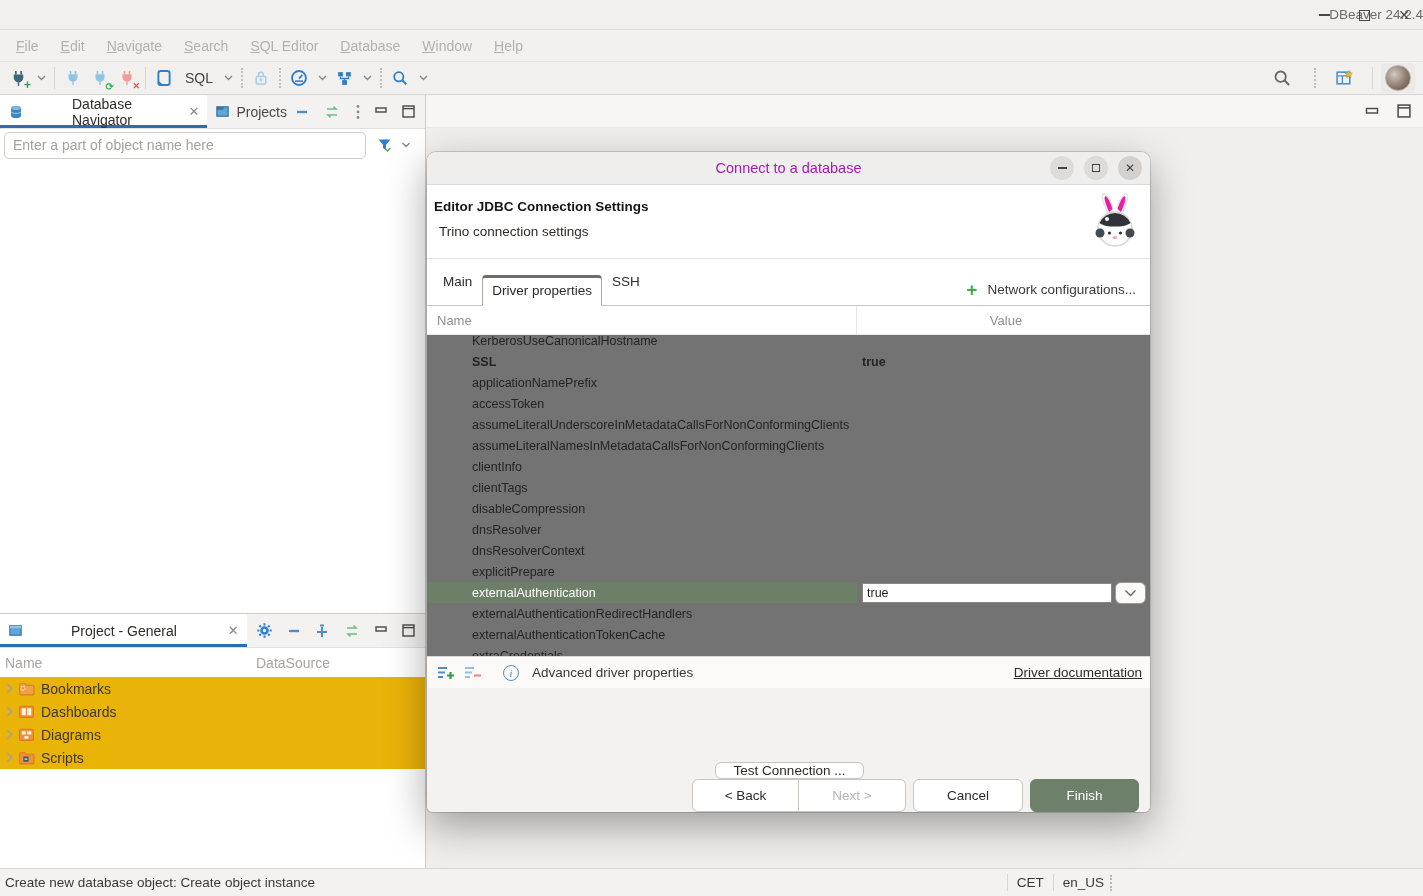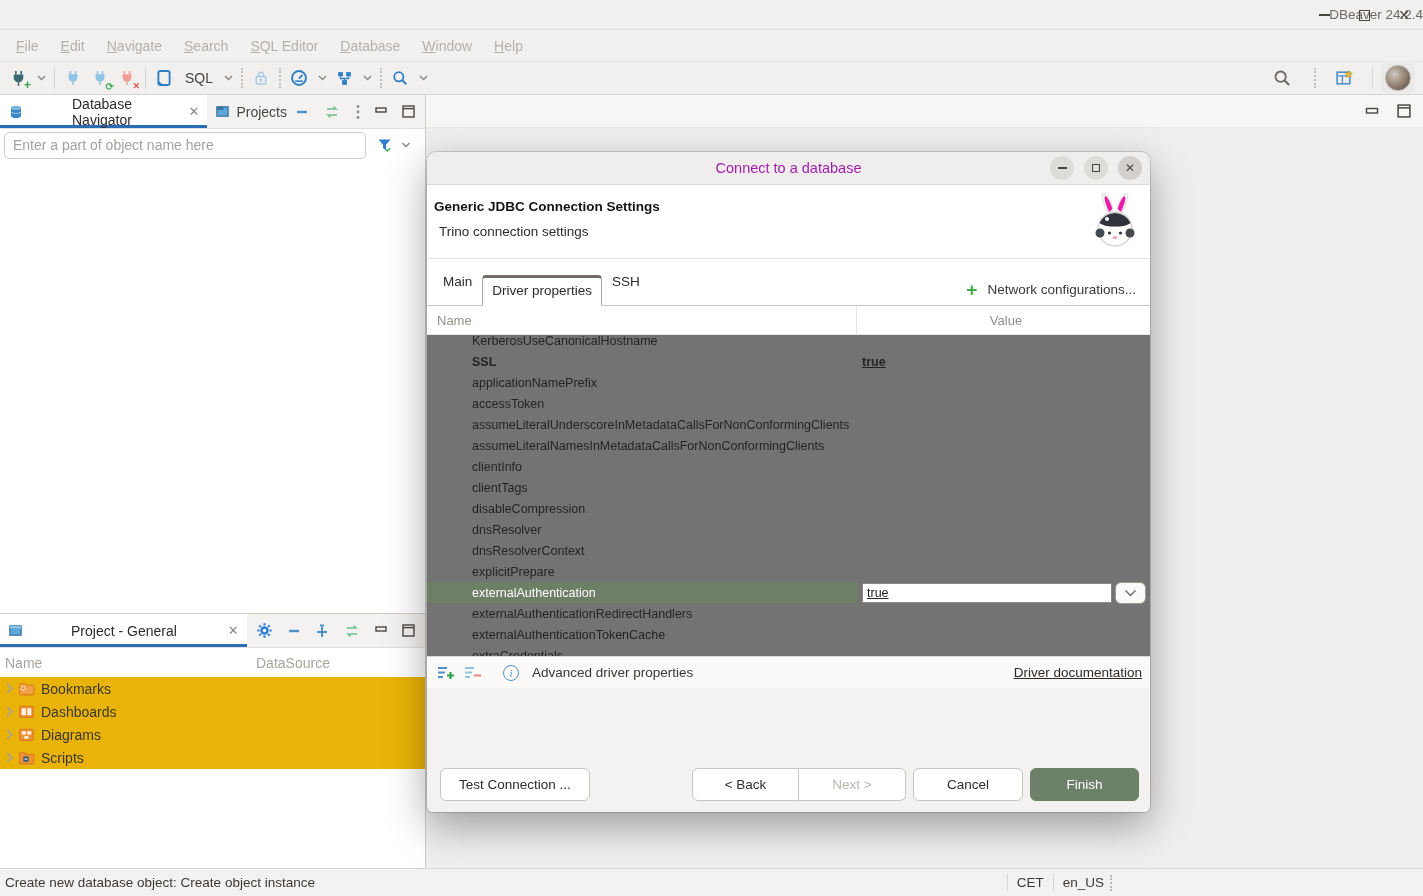--- a/index.html
+++ b/index.html
@@ -91,33 +91,33 @@
   .netconf .nlabel { font-size:13.5px; color:#3b3835; }
 
   .ptable-head { background:#fff; height:29px; display:flex; align-items:center; color:#938f8b; font-size:13px; border-bottom:1px solid #eae7e4; }
   .ptable-head .hc1 { width:430px; padding-left:10px; border-right:1px solid #e8e5e2; height:100%; display:flex; align-items:center; }
   .ptable-head .hc2 { flex:1; padding-left:5px;text-align:center; }
 
   .prows { background:#737373; height:321px; overflow:hidden; }
   .prows-inner { margin-top:-5px; }
   .prow { height:21px; display:flex; align-items:center; font-size:12.5px; color:#262422; }
   .pname { width:430px; padding-left:45px; white-space:nowrap; overflow:hidden; }
-  .pval { flex:1; padding-left:5px; display:flex; align-items:center; font-size:12.5px;text-decoration:underline; }
+  .pval { flex:1; padding-left:5px; display:flex; align-items:center; font-size:12.5px; }
   .prow.r-bold .pname, .prow.r-bold .pval { font-weight:bold; }
   .prow.r-selected .pname { background:#6e7f68; color:#ffffff; height:21px; display:flex; align-items:center; }
   .pedit { width:250px; height:20px; border:1px solid #8a8782; padding:0 4px; font-size:12.5px; font-family:"Liberation Sans",sans-serif; color:#1d1b19; outline:none; }
   .pcombo { width:31px; height:22px; margin-left:3px; border:1px solid #9b9793; border-radius:6px; background:#fbfaf9; display:flex; align-items:center; justify-content:center; }
 
   .ptoolbar { background:#fbfaf9; border-top:1px solid #dbd8d5; height:32px; display:flex; align-items:center; padding:0 8px 0 10px; gap:9px; }
   .ptoolbar .info-txt { font-size:13.5px; color:#3b3835; margin-left:4px; }
   .info-circ { width:16px; height:16px; border-radius:50%; border:1.4px solid #4d94cf; color:#4d94cf; font-size:11px; display:flex; align-items:center; justify-content:center; font-family:"Liberation Serif",serif; font-style:italic; margin-left:12px; }
   .doclink { margin-left:auto; font-size:13.5px; color:#2e2b28; text-decoration:underline; }
 
   .dlg-spacer { flex:1; background:#f4f2f0; }
-  .dlg-buttons { height:50px; display:flex; align-items:center; padding:0 11px 6px 13px; background:#f4f2f0; border-radius:0 0 6px 6px; }
+  .dlg-buttons { height:50px; display:flex; align-items:center; padding:0 11px 6px 13px; background:#f4f2f0; border-radius:0 0 6px 6px;flex-direction:column; }
   .btn { height:33px; border-radius:6px; border:1px solid #c9c6c2; background:#ffffff; font-size:13.5px; color:#2e2b28; padding:0 18px; font-family:"Liberation Sans",sans-serif; }
   .btn.test { min-width:128px; }
   .btn-group { margin-left:auto; display:flex; align-items:center; }
   .btn.back { min-width:107px; border-radius:6px 0 0 6px; }
   .btn.next { min-width:107px; border-radius:0 6px 6px 0; border-left:none; color:#b9b5b1; }
   .btn.cancel { min-width:110px; margin-left:7px; }
   .btn.finish { min-width:109px; margin-left:7px; background:#6d8069; border-color:#6d8069; color:#ffffff; }
 
   .icon { display:inline-flex; }
 </style>
@@ -510,21 +510,21 @@
           <span class="m"></span>
         </span>
       <span class="cbtn">
           <span class="sq"></span>
         </span>
       <span class="cbtn close">✕</span>
     </span>
   </div>
 
   <div class="dlg-header">
-    <div class="dlg-h1">Generic JDBC Connection Settings</div>
+    <div class="dlg-h1">Editor JDBC Connection Settings</div>
     <div class="dlg-h2">Trino connection settings</div>
     <span class="mascot icon">
       <svg width="58" height="60" viewBox="0 0 58 60">
         <path d="M22 22C18 14 15 6 17 3c2-2 7 5 10 14" fill="#fff" stroke="#e5e2df" stroke-width="1.5"></path>
         <path d="M23 21c-3-7-5.5-13.5-4-15.5 1.5-1.5 5 4.5 7.5 12.5" fill="#e81ea6"></path>
         <path d="M36 22c4-8 7-16 5-19-2-2-7 5-10 14" fill="#fff" stroke="#e5e2df" stroke-width="1.5"></path>
         <path d="M35 21c3-7 5.5-13.5 4-15.5-1.5-1.5-5 4.5-7.5 12.5" fill="#e81ea6"></path>
         <circle cx="29" cy="38" r="17" fill="#fff" stroke="#d8d5d2" stroke-width="1.5"></circle>
         <path d="M13.5 32a17 17 0 0 1 31 0c-4 3-9.5 3.5-15.5 3.5S17.5 35 13.5 32z" fill="#30333a"></path>
         <circle cx="21" cy="28" r="2" fill="#fff"></circle>

